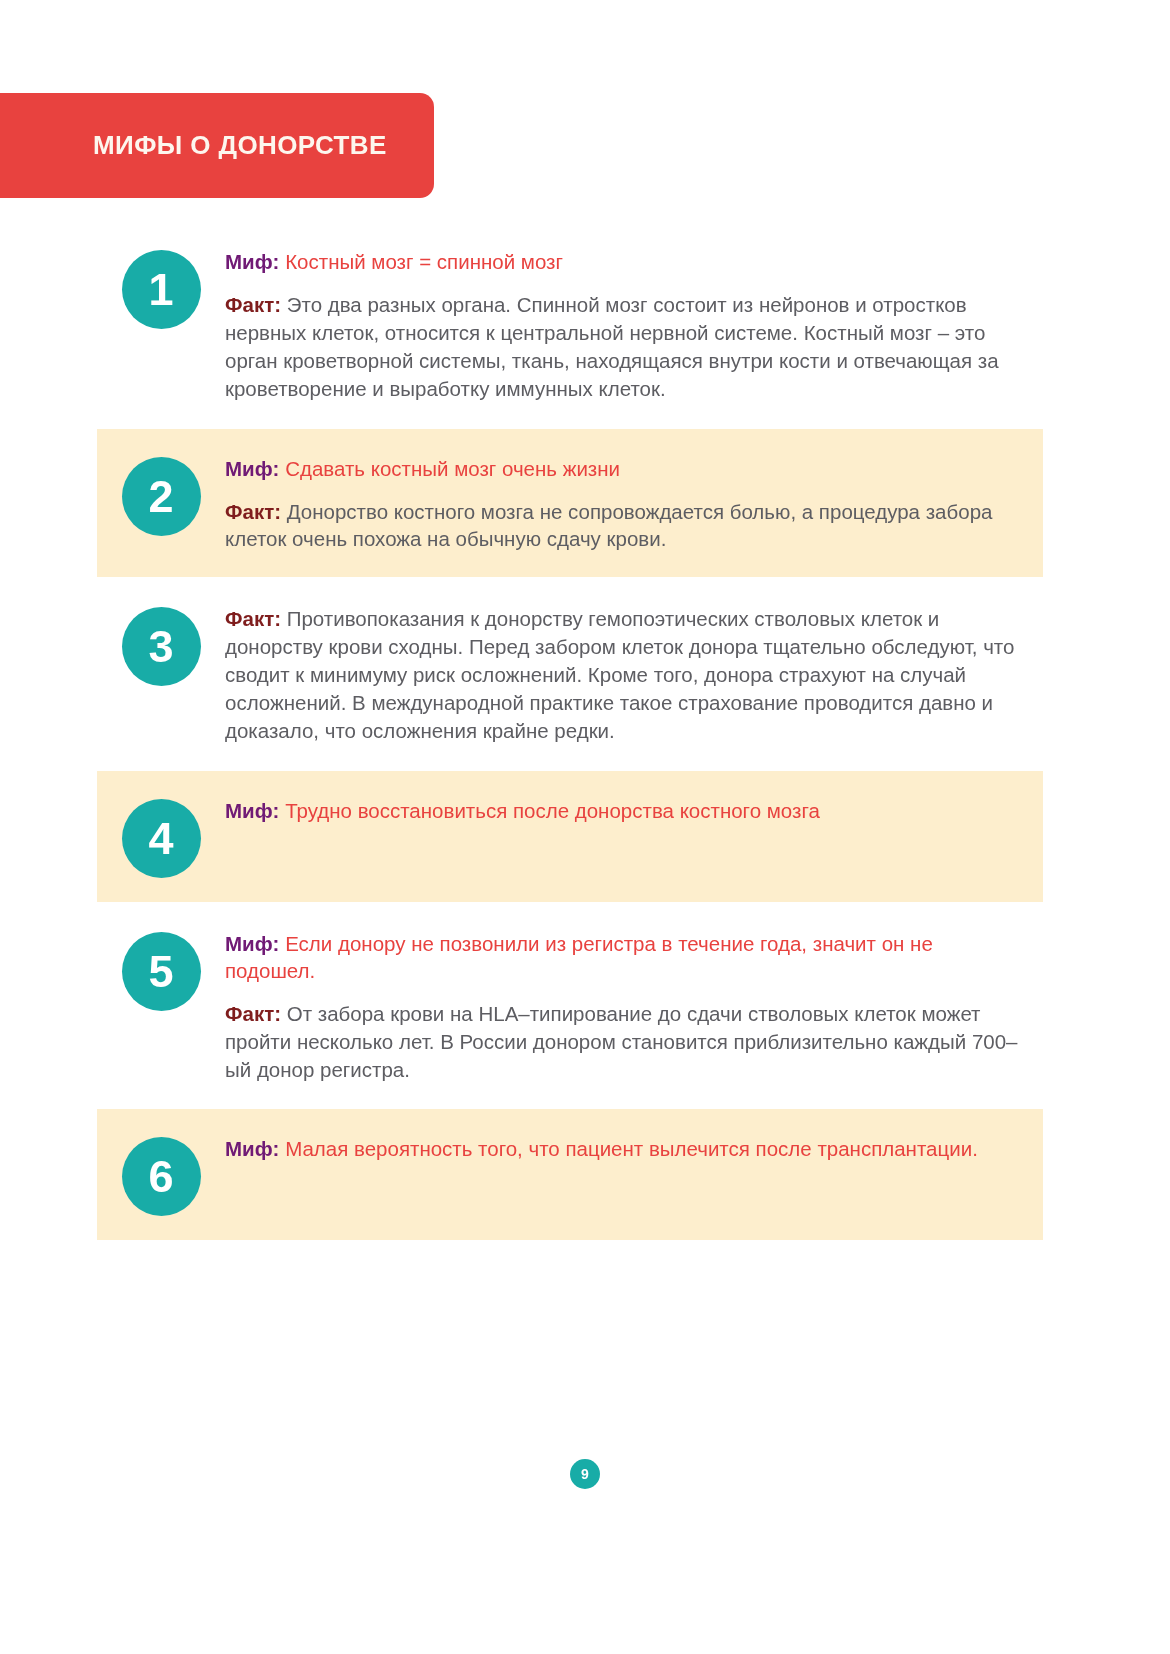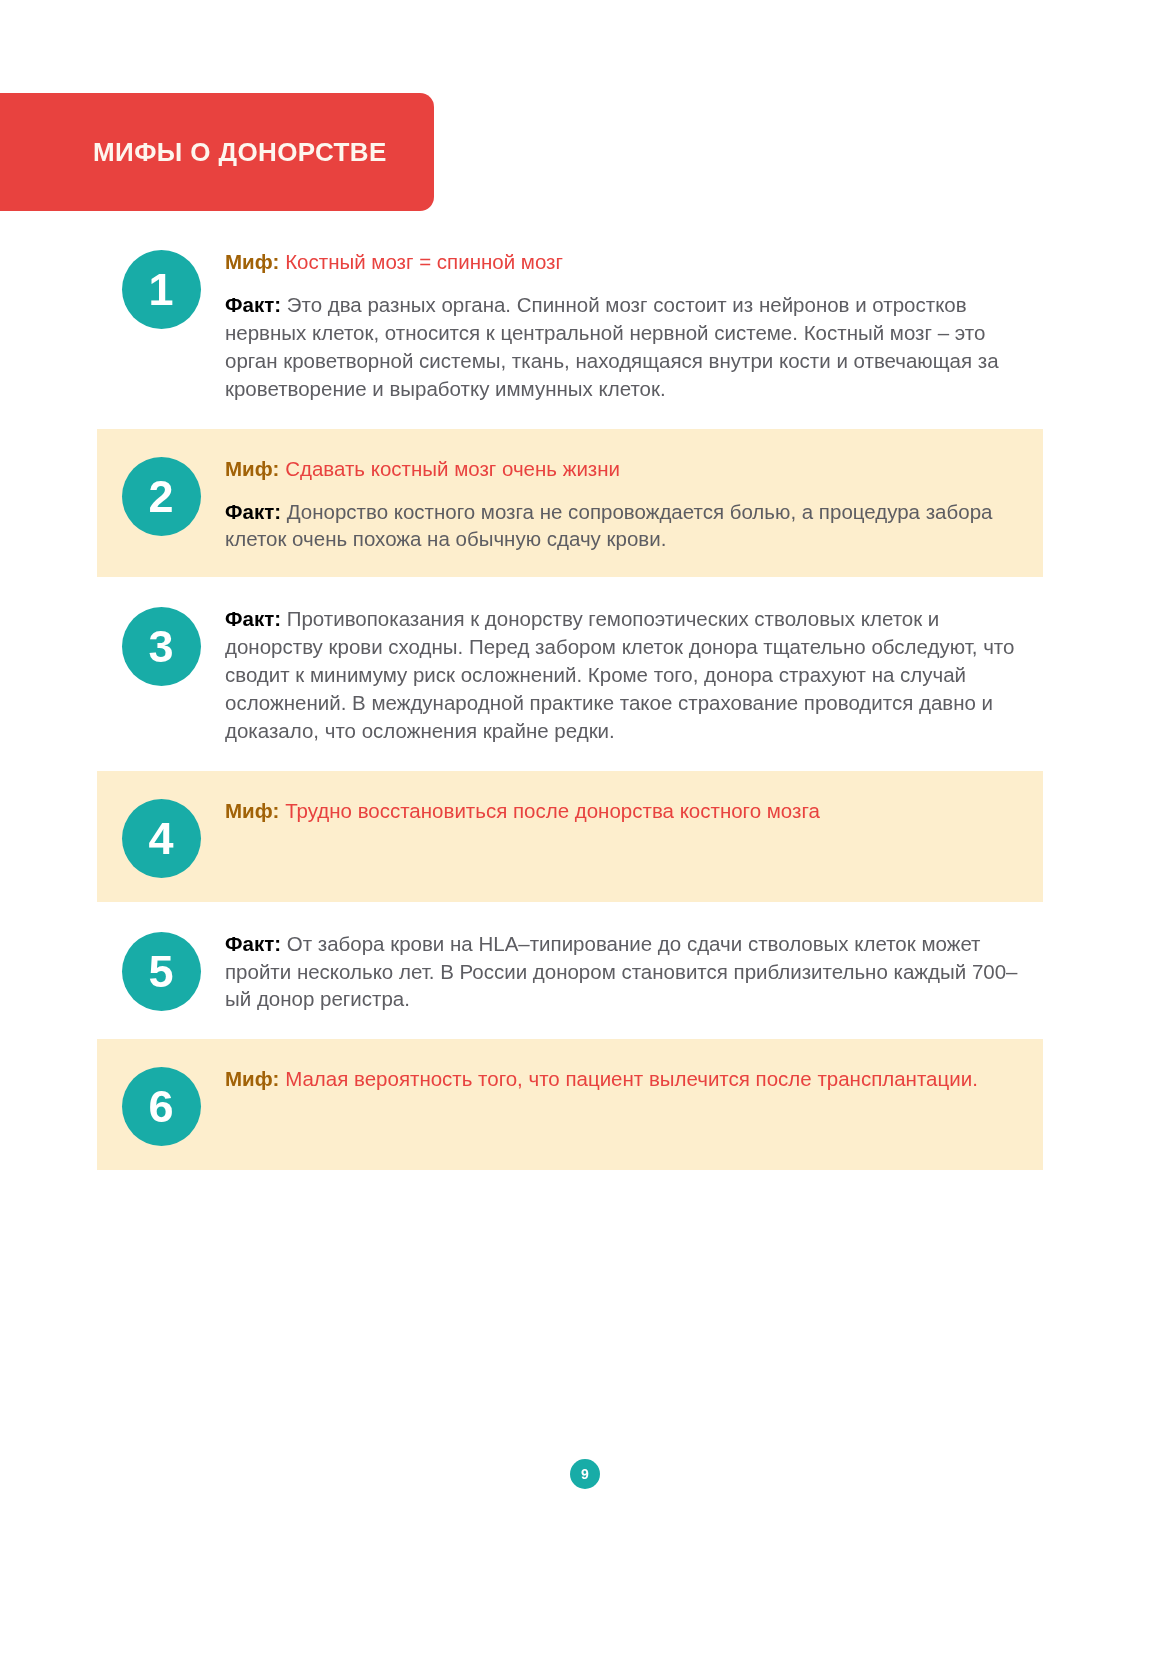--- a/index.html
+++ b/index.html
@@ -16,21 +16,21 @@
     overflow: hidden;
     box-sizing: border-box;
   }
 
   
   .header-banner {
     position: absolute;
     left: 0;
     top: 93px;
     width: 434px;
-    height: 118px;
+    height: 105px;
     background: #e8423f;
     border-top-right-radius: 14px;
     border-bottom-right-radius: 14px;
     display: flex;
     align-items: center;
   }
   .header-title {
     color: #fdf6ee;
     font-size: 26px;
     font-weight: bold;
@@ -97,32 +97,32 @@
 
   .myth-line {
     color: #e8423f;
     font-size: 20.5px;
     line-height: 1.32;
     margin: 0 0 16px 0;
     font-family: "Liberation Sans", "DejaVu Sans", sans-serif;
   }
   .myth-line .lbl {
     font-weight: bold;
-    color: #a16207;
+    color: #701a75;
   }
   .fact-line {
     color: #5d5d62;
     font-size: 20.5px;
     line-height: 1.36;
     margin: 0;
     font-family: "Liberation Sans", "DejaVu Sans", sans-serif;
   }
   .fact-line .lbl {
     font-weight: bold;
-    color: #000000;
+    color: #7f1d1d;
     text-align: center;
   }
 
   
   .page-number {
     position: absolute;
     left: 0;
     right: 0;
     top: 1459px;
     display: flex;
@@ -193,20 +193,21 @@
             <p class="myth-line"><span class="lbl">Миф:</span> <span>Трудно восстановиться после донорства костного мозга</span></p>
           </div>
         </div>
       </div>
       <div class="myth-block plain">
         <div class="block-inner">
           <div class="num-col">
             <div class="num-circle">5</div>
           </div>
           <div class="text-col">
+            <p class="myth-line"><span class="lbl">Миф:</span> <span>Если донору не позвонили из регистра в течение года, значит он не подошел.</span></p>
             <p class="fact-line"><span class="lbl">Факт:</span> <span>От забора крови на HLA–типирование до  сдачи стволовых клеток может пройти несколько лет. В России донором становится приблизительно каждый 700–ый донор регистра.</span></p>
           </div>
         </div>
       </div>
       <div class="myth-block shaded">
         <div class="block-inner">
           <div class="num-col">
             <div class="num-circle">6</div>
           </div>
           <div class="text-col">

